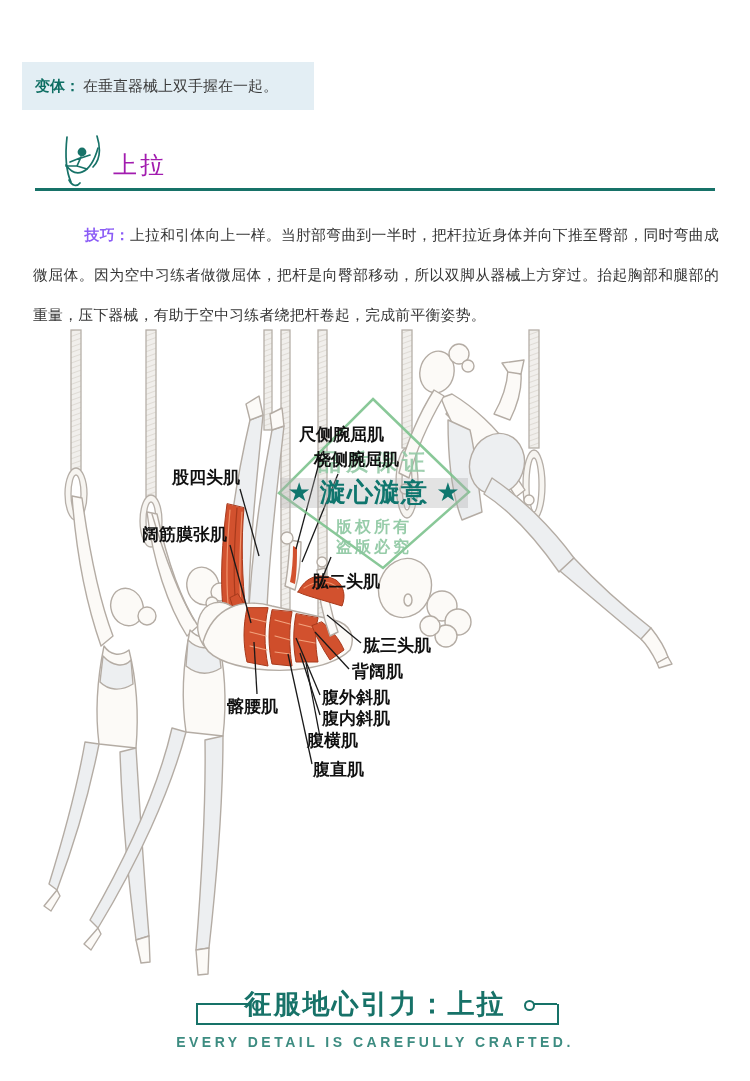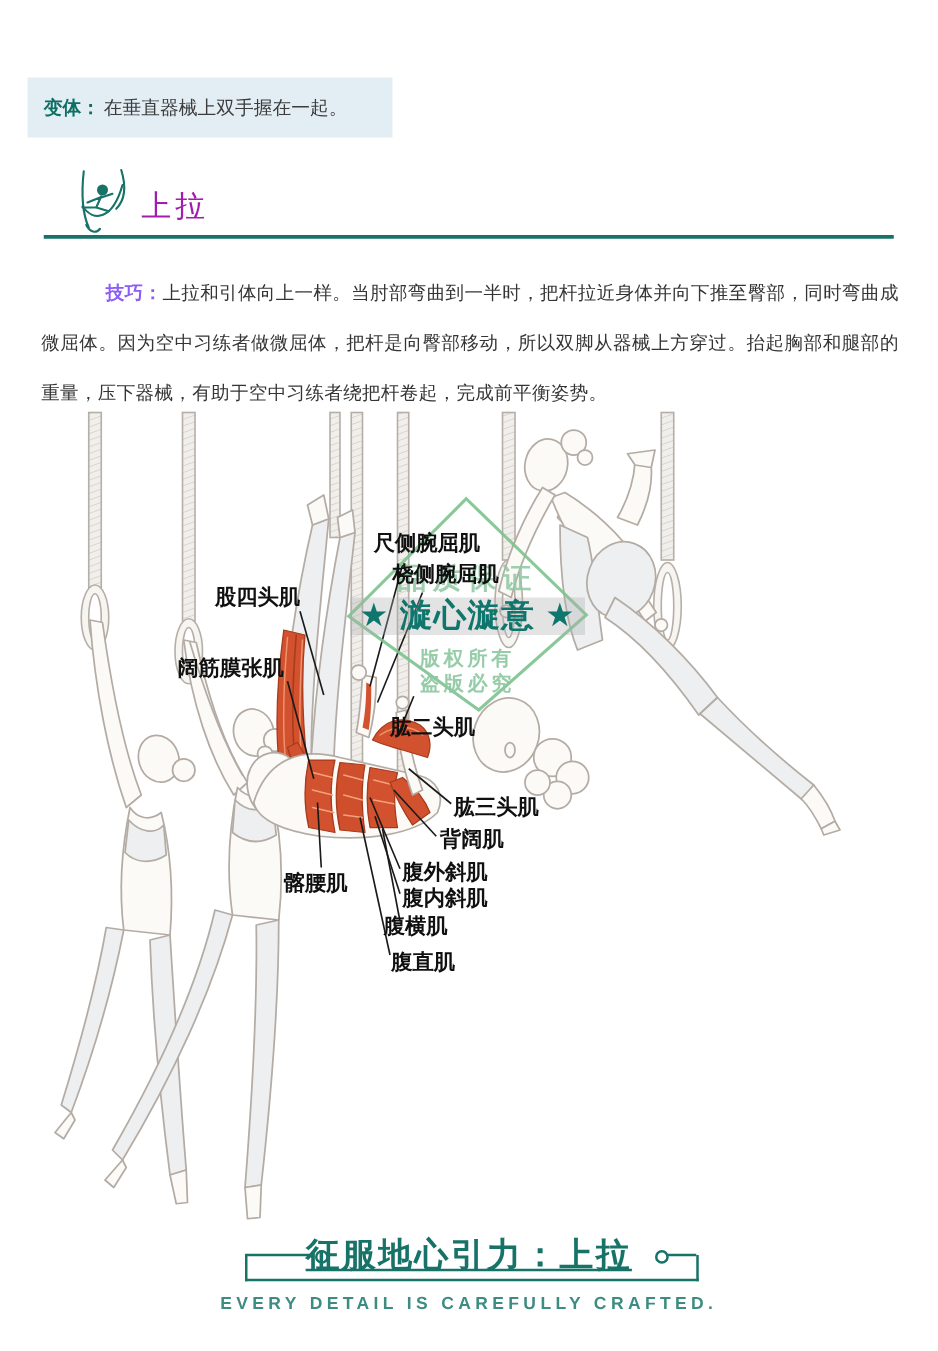--- a/index.html
+++ b/index.html
@@ -31,21 +31,21 @@
   .wm1{top:447px;font-size:23px;font-weight:bold;color:#92c9a5;letter-spacing:5px;opacity:.88;}
   .wm2{top:475px;font-size:26px;font-weight:bold;color:#0f766e;letter-spacing:1px;}
   .wm3{top:517px;font-size:16px;color:#8cc7a0;letter-spacing:3px;font-weight:bold;opacity:.9;}
   .wm4{top:537px;font-size:16px;color:#8cc7a0;letter-spacing:3px;font-weight:bold;opacity:.9;}
 
   
   .f-rect{left:196px;top:1004px;width:359px;height:19px;border:2px solid #177268;border-top:none;}
   .f-topseg{top:1003px;height:2px;background:#177268;}
   .f-circ{top:1000px;width:7px;height:7px;border:2px solid #177268;border-radius:50%;background:#fff;}
   .f-title{left:0;right:0;top:986px;text-align:center;font-size:27px;font-weight:bold;
-    color:#177268;letter-spacing:2px;text-decoration:underline;}
+    color:#177268;letter-spacing:2px;}
   .f-sub{left:0;right:0;top:1034px;text-align:center;font-size:14px;color:#3d8c81;
     letter-spacing:3.5px;font-weight:bold;}
 </style>
 </head>
 <body>
 
 <div class="abs callout">
   <b>变体：</b>
   <span>在垂直器械上双手握在一起。</span>
 </div>

